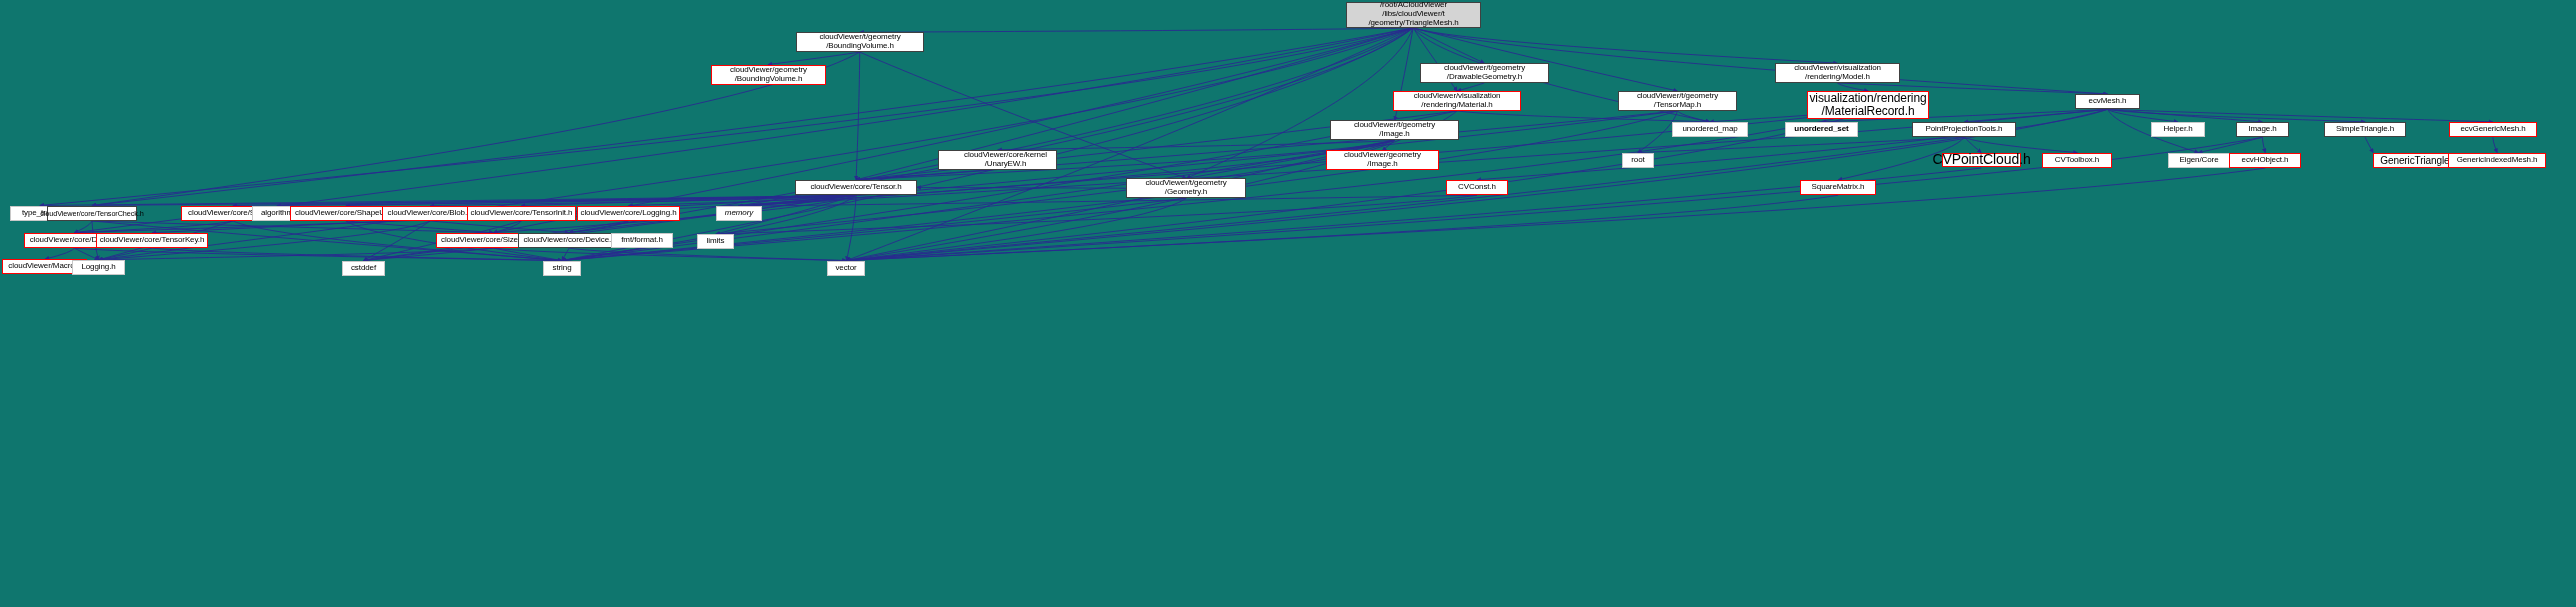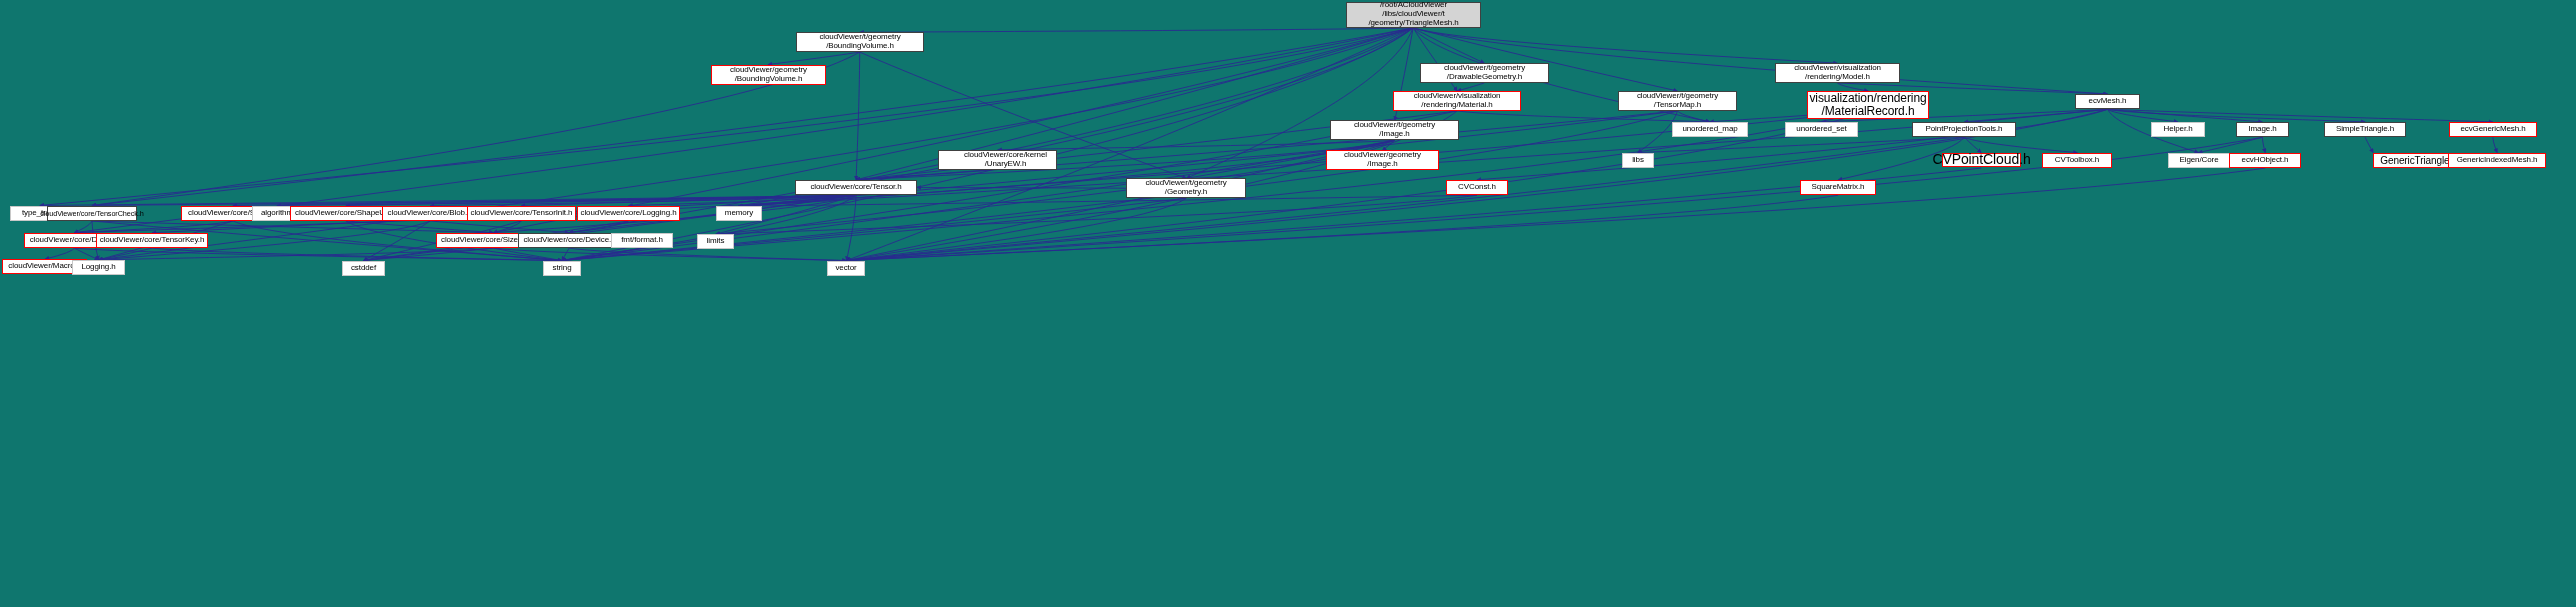--- a/index.html
+++ b/index.html
@@ -182,53 +182,53 @@
       <div class="node n-norm" style="left: 1775px; top: 63px; width: 125px; height: 20px; font-size: 8px;">cloudViewer/visualization
 /rendering/Model.h</div>
       <div class="node n-red" style="left: 1393px; top: 91px; width: 128px; height: 20px; font-size: 8px;">cloudViewer/visualization
 /rendering/Material.h</div>
       <div class="node n-norm" style="left: 1618px; top: 91px; width: 119px; height: 20px; font-size: 8px;">cloudViewer/t/geometry
 /TensorMap.h</div>
       <div class="node n-red" style="left: 1807px; top: 91px; width: 122px; height: 28px; font-size: 12px;">visualization/rendering
 /MaterialRecord.h</div>
       <div class="node n-norm" style="left: 2075px; top: 94px; width: 65px; height: 15.4px; font-size: 8px;">ecvMesh.h</div>
       <div class="node n-sys" style="left: 1672px; top: 122px; width: 76px; height: 15.4px; font-size: 8px;">unordered_map</div>
-      <div class="node n-sys" style="left: 1785px; top: 122px; width: 73px; height: 15.4px; font-size: 8px;">unordered_set</div>
+      <div class="node n-sys" style="left: 1785px; top: 122px; width: 73px; height: 15.4px; font-size: 8px; font-weight: bold;">unordered_set</div>
       <div class="node n-norm" style="left: 1912px; top: 122px; width: 104px; height: 15.4px; font-size: 8px;">PointProjectionTools.h</div>
       <div class="node n-sys" style="left: 2151px; top: 122px; width: 54px; height: 15.4px; font-size: 8px;">Helper.h</div>
       <div class="node n-norm" style="left: 2236px; top: 122px; width: 53px; height: 15.4px; font-size: 8px;">Image.h</div>
       <div class="node n-norm" style="left: 2324px; top: 122px; width: 82px; height: 15.4px; font-size: 8px;">SimpleTriangle.h</div>
       <div class="node n-red" style="left: 2449px; top: 122px; width: 88px; height: 15.4px; font-size: 8px;">ecvGenericMesh.h</div>
       <div class="node n-norm" style="left: 1330px; top: 120px; width: 129px; height: 20px; font-size: 8px;">cloudViewer/t/geometry
 /Image.h</div>
       <div class="node n-norm" style="left: 938px; top: 150px; width: 119px; height: 20px; font-size: 8px; padding-left: 16px;">cloudViewer/core/kernel
 /UnaryEW.h</div>
       <div class="node n-red" style="left: 1326px; top: 150px; width: 113px; height: 20px; font-size: 8px;">cloudViewer/geometry
 /Image.h</div>
-      <div class="node n-sys" style="left: 1622px; top: 153px; width: 32px; height: 15.4px; font-size: 8px;">libs</div>
+      <div class="node n-sys" style="left: 1622px; top: 153px; width: 32px; height: 15.4px; font-size: 8px;">root</div>
       <div class="node n-red" style="left: 1942px; top: 153px; width: 79px; height: 14px; font-size: 14px;">CVPointCloud.h</div>
       <div class="node n-red" style="left: 2042px; top: 153px; width: 70px; height: 15.4px; font-size: 8px;">CVToolbox.h</div>
       <div class="node n-sys" style="left: 2168px; top: 153px; width: 62px; height: 15.4px; font-size: 8px;">Eigen/Core</div>
       <div class="node n-red" style="left: 2229px; top: 153px; width: 72px; height: 15.4px; font-size: 8px;">ecvHObject.h</div>
       <div class="node n-red" style="left: 2332px; top: 153px; width: 92px; height: 15.4px; font-size: 10px; margin-left: 41px;">GenericTriangle.h</div>
       <div class="node n-red" style="left: 2448px; top: 153px; width: 98px; height: 15.4px; font-size: 8px;">GenericIndexedMesh.h</div>
       <div class="node n-norm" style="left: 1126px; top: 178px; width: 120px; height: 20px; font-size: 8px;">cloudViewer/t/geometry
 /Geometry.h</div>
       <div class="node n-red" style="left: 1446px; top: 180px; width: 62px; height: 15.4px; font-size: 8px;">CVConst.h</div>
       <div class="node n-red" style="left: 1800px; top: 180px; width: 76px; height: 15.4px; font-size: 8px;">SquareMatrix.h</div>
       <div class="node n-norm" style="left: 795px; top: 180px; width: 122px; height: 15.4px; font-size: 8px;">cloudViewer/core/Tensor.h</div>
       <div class="node n-sys" style="left: 10.3px; top: 206px; width: 59px; height: 15.4px; font-size: 8px;">type_traits</div>
       <div class="node n-norm" style="left: 47px; top: 206px; width: 90px; height: 15.4px; font-size: 7.3px;">cloudViewer/core/TensorCheck.h</div>
       <div class="node n-red" style="left: 181px; top: 206px; width: 104px; height: 15.4px; font-size: 8px;">cloudViewer/core/Scalar.h</div>
       <div class="node n-sys" style="left: 252px; top: 206px; width: 50px; height: 15.4px; font-size: 8px;">algorithm</div>
       <div class="node n-red" style="left: 290px; top: 206px; width: 112px; height: 15.4px; font-size: 8px;">cloudViewer/core/ShapeUtil.h</div>
       <div class="node n-red" style="left: 382px; top: 206px; width: 95px; height: 15.4px; font-size: 8px;">cloudViewer/core/Blob.h</div>
       <div class="node n-red" style="left: 467px; top: 206px; width: 109px; height: 15.4px; font-size: 8px;">cloudViewer/core/TensorInit.h</div>
       <div class="node n-red" style="left: 577px; top: 206px; width: 103px; height: 15.4px; font-size: 8px;">cloudViewer/core/Logging.h</div>
-      <div class="node n-sys" style="left: 716px; top: 206px; width: 46px; height: 15.4px; font-size: 8px;">memory</div>
+      <div class="node n-sys" style="left: 716px; top: 206px; width: 46px; height: 15.4px; font-size: 8px; font-style: italic;">memory</div>
       <div class="node n-red" style="left: 24px; top: 233px; width: 100px; height: 15.4px; font-size: 8px;">cloudViewer/core/Dtype.h</div>
       <div class="node n-red" style="left: 96px; top: 233px; width: 112px; height: 15.4px; font-size: 8px;">cloudViewer/core/TensorKey.h</div>
       <div class="node n-red" style="left: 436px; top: 233px; width: 115px; height: 15.4px; font-size: 8px;">cloudViewer/core/SizeVector.h</div>
       <div class="node n-norm" style="left: 518px; top: 233px; width: 103px; height: 15.4px; font-size: 8px;">cloudViewer/core/Device.h</div>
       <div class="node n-sys" style="left: 611px; top: 233px; width: 62px; height: 15.4px; font-size: 8px;">fmt/format.h</div>
       <div class="node n-sys" style="left: 697px; top: 234px; width: 37px; height: 15.4px; font-size: 8px;">limits</div>
       <div class="node n-red" style="left: 2.2px; top: 259px; width: 85px; height: 15.4px; font-size: 8px;">cloudViewer/Macro.h</div>
       <div class="node n-sys" style="left: 72px; top: 260px; width: 53px; height: 15.4px; font-size: 8px;">Logging.h</div>
       <div class="node n-sys" style="left: 342px; top: 261px; width: 43px; height: 15.4px; font-size: 8px;">cstddef</div>
       <div class="node n-sys" style="left: 543px; top: 261px; width: 38px; height: 15.4px; font-size: 8px;">string</div>

